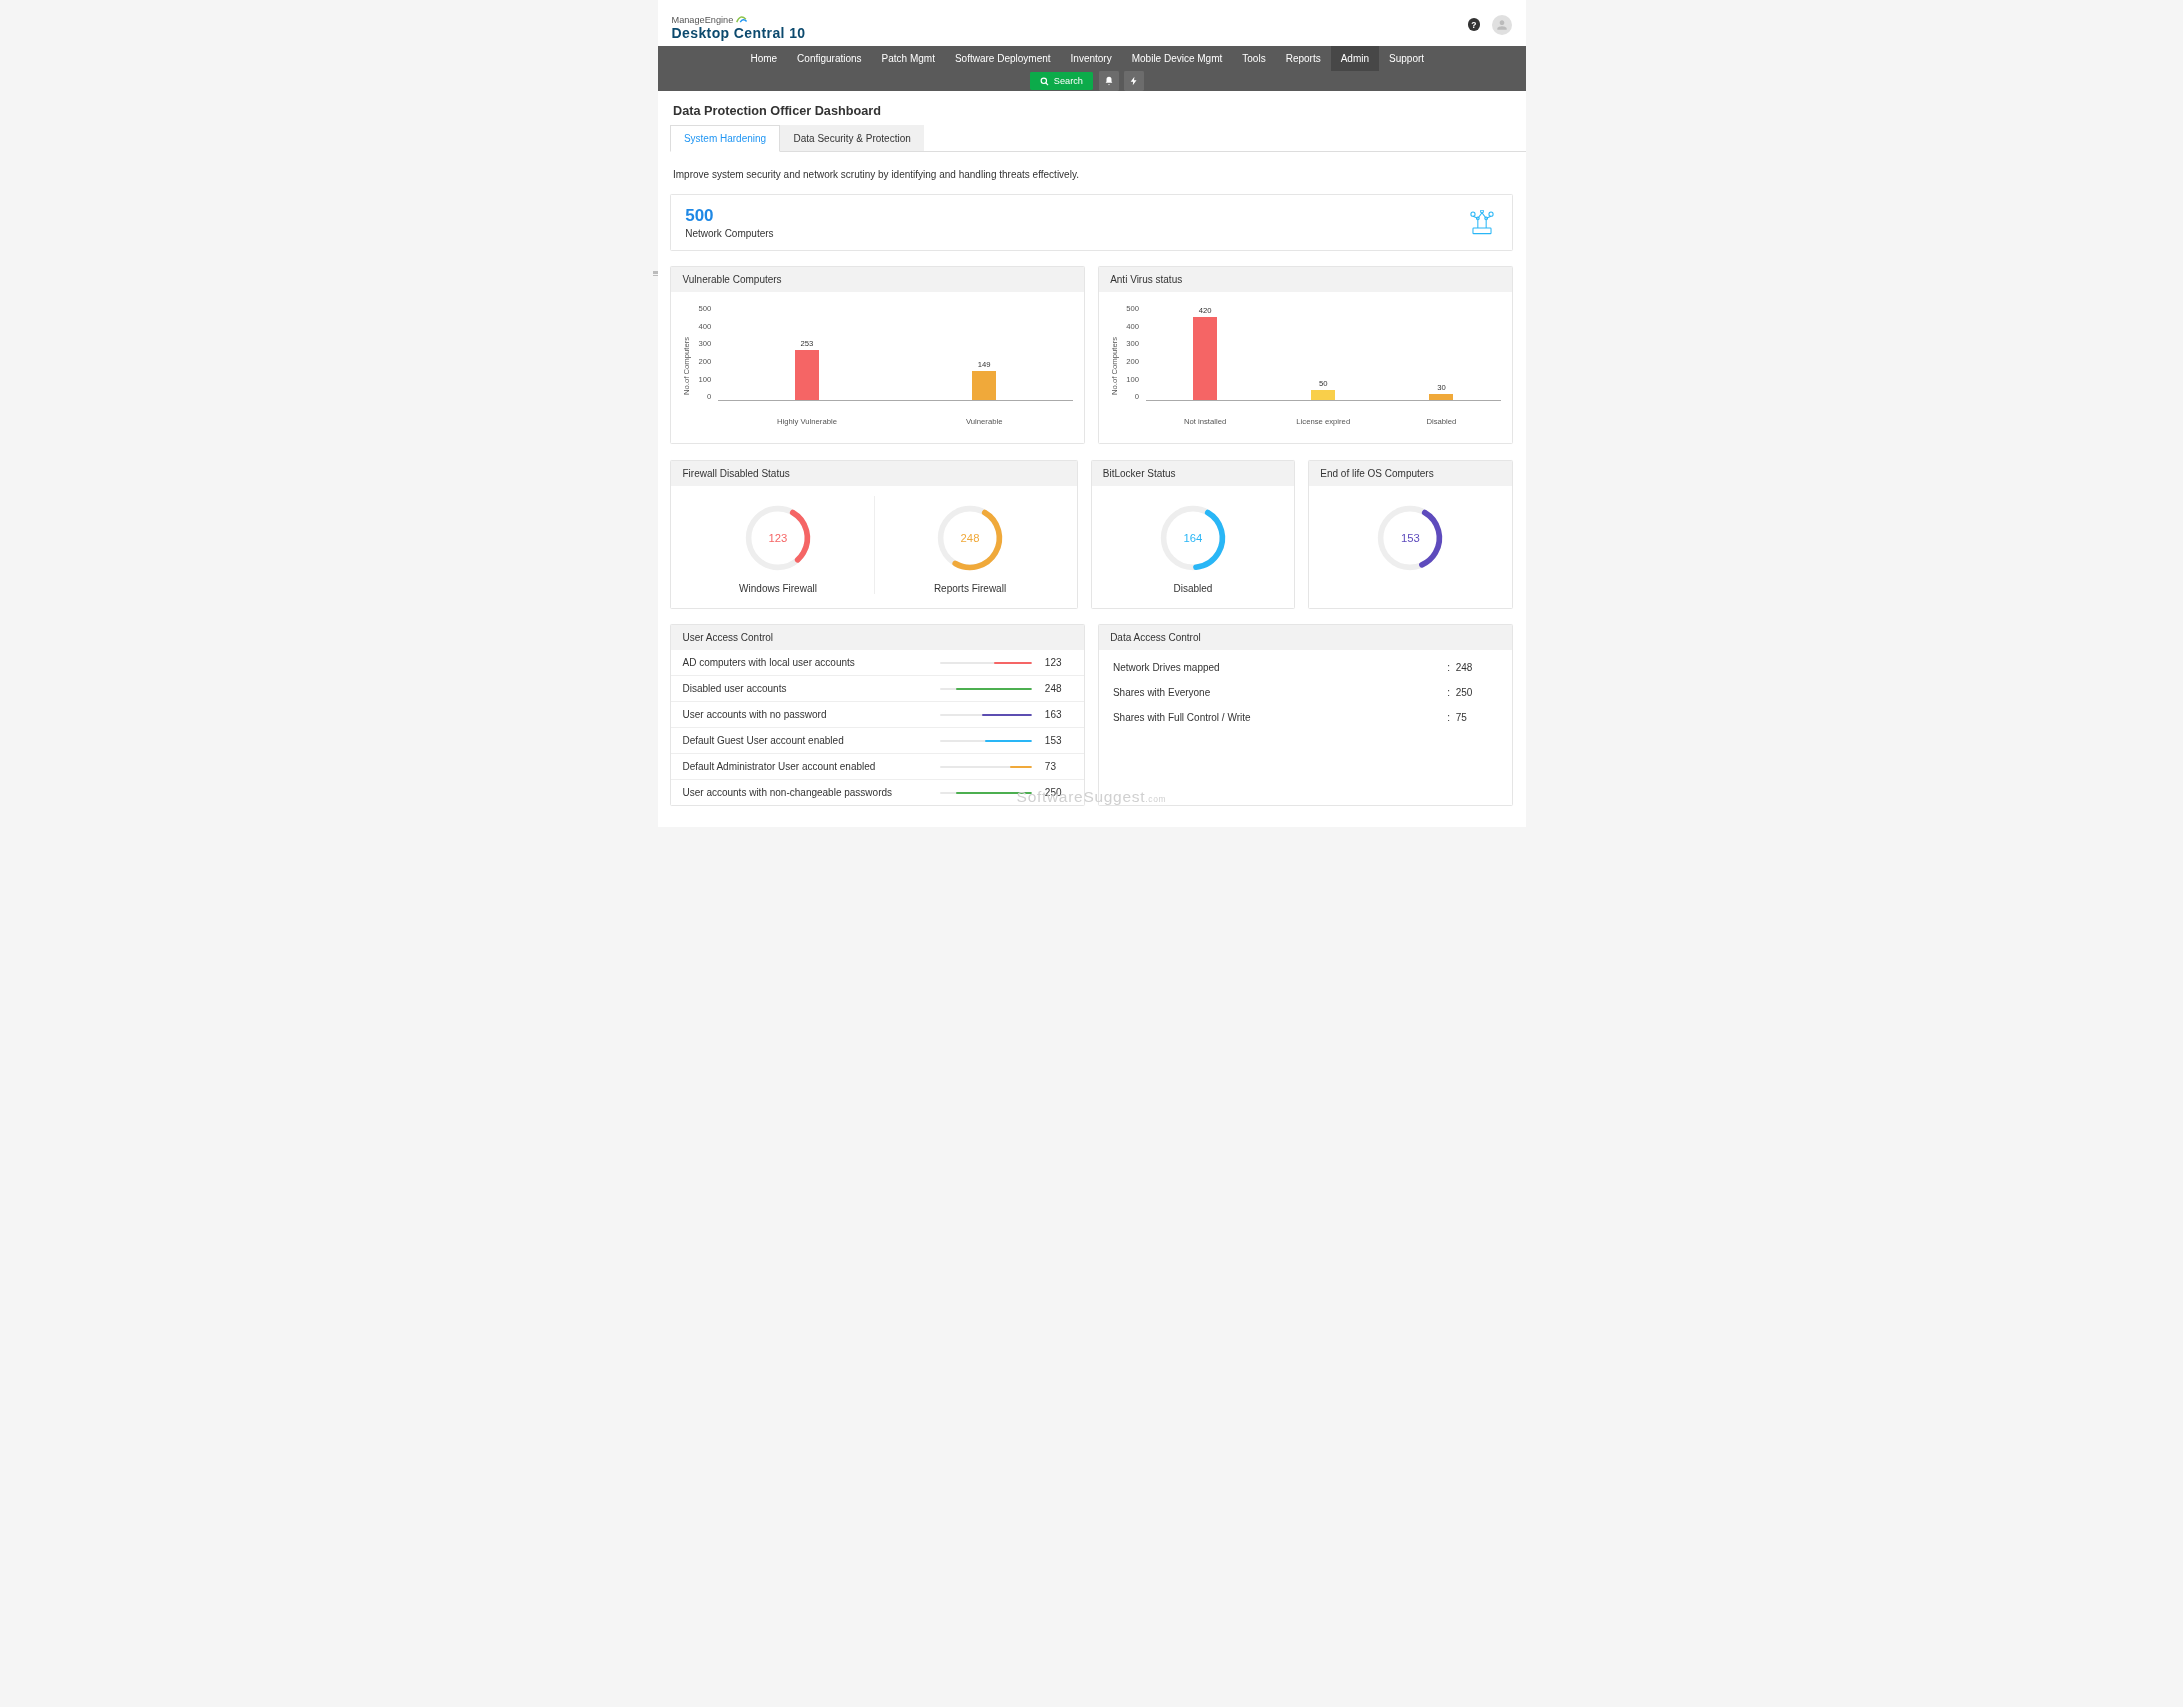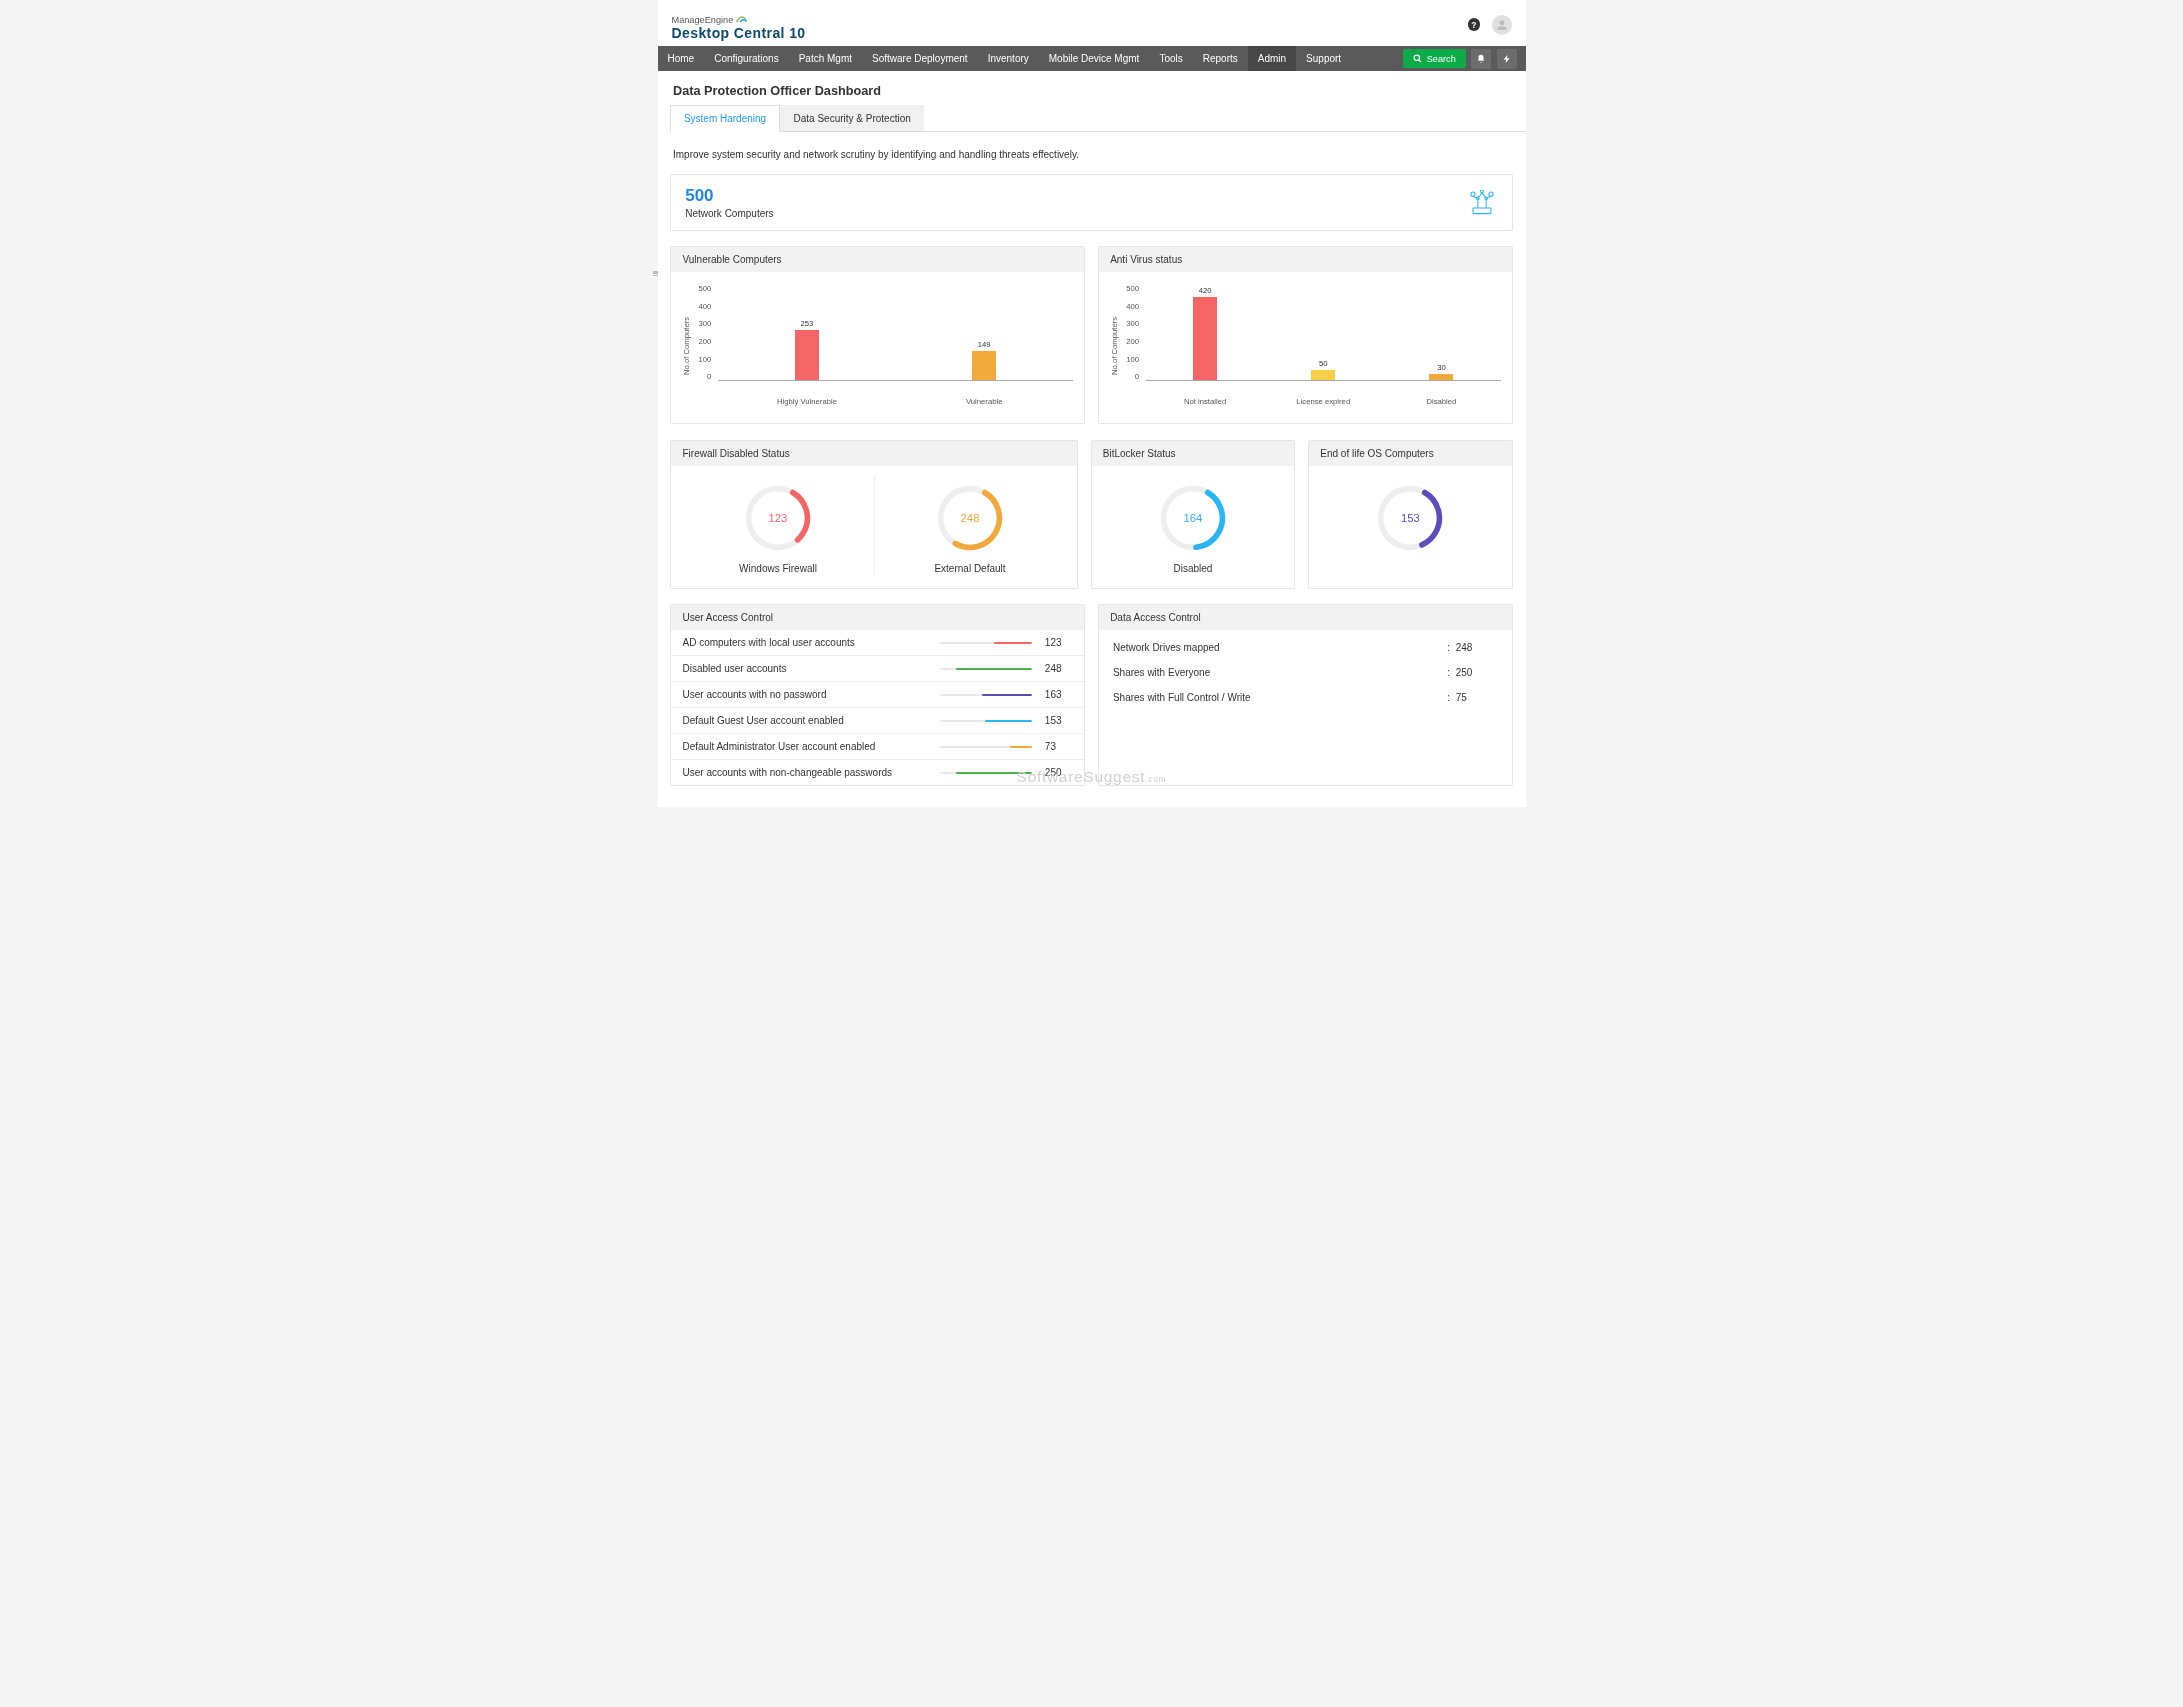--- a/index.html
+++ b/index.html
@@ -7,21 +7,21 @@
 .wrap { background:#fff; margin:0 auto; width:868px; position:relative; }
 .header { display:flex; align-items:center; justify-content:space-between; padding:8.5px 14px 5.6px; }
 .logo { display:flex; flex-direction:column;margin-top:6px; }
 .logo-top { font-size:9.2px; color:#555; display:flex; align-items:center; gap:2.8px;}
 .logo-top svg { display:inline-block; }
 .logo-bot { font-size:14px; letter-spacing:0.4px; color:#0c4a6e;font-weight:bold; }
 .header-right { display:flex; align-items:center; gap:11.3px; }
 .help-icon { width:12.7px; height:12.7px; border-radius:50%; background:#333; color:#fff; display:flex; align-items:center; justify-content:center; font-size:8.5px; font-weight:bold; }
 .avatar { width:20px; height:20px; border-radius:50%; background:#e0e0e0; display:flex; align-items:center; justify-content:center; }
 .avatar svg { fill:#bbb; }
-.nav { background:#5a5a5a; display:flex; align-items:center; justify-content:space-between; padding:0 8.5px 0 0; }
+.nav { background:#5a5a5a; display:flex; align-items:center; justify-content:space-between; padding:0 8.5px 0 0;flex-direction:column; }
 .nav-left { display:flex; }
 .nav-item { color:#fff; padding:7px 10px; font-size:10px; cursor:pointer; }
 .nav-item.active { background:#474747; }
 .nav-right { display:flex; align-items:center; gap:5.6px; }
 .search-btn { background:#0cab4a; color:#fff; padding:4.2px 10px; border-radius:1.4px; display:flex; align-items:center; gap:4.2px; cursor:pointer; font-size:9.2px; }
 .nav-icon-btn { background:#6c6c6c; width:20px; height:20px; display:flex; align-items:center; justify-content:center; cursor:pointer; border-radius:1.4px;}
 .page-title { padding:12.7px 15.5px 7px; font-size:12.7px; font-weight:600; color:#333; }
 .tabs { display:flex; border-bottom:0.7px solid #ddd; margin:0 0 0 12.7px; }
 .tab { padding:7px 12.7px; font-size:10px; cursor:pointer; border:0.7px solid transparent; border-bottom:none; background:#f0f0f0; }
 .tab.active { color:#2196f3; background:#fff; border-color:#ddd; border-bottom:0.7px solid #fff; margin-bottom:-0.7px; }
@@ -238,21 +238,21 @@
                     <circle cx="50" cy="50" r="42" fill="none" stroke="#eee" stroke-width="8"></circle>
                     <circle cx="50" cy="50" r="42" fill="none" stroke="#f56565" stroke-width="8" stroke-dasharray="79.1681348704628 263.89378290154264" transform="rotate(-60 50 50)" stroke-linecap="round"></circle>
                   </svg><div class="donut-val" style="color: rgb(245, 101, 101);">123</div></div>
                 <div class="donut-caption">Windows Firewall</div>
               </div>
               <div class="donut-wrap">
                 <div class="donut"><svg width="70" height="70" viewBox="0 0 100 100">
                     <circle cx="50" cy="50" r="42" fill="none" stroke="#eee" stroke-width="8"></circle>
                     <circle cx="50" cy="50" r="42" fill="none" stroke="#f0a93a" stroke-width="8" stroke-dasharray="131.94689145077132 263.89378290154264" transform="rotate(-60 50 50)" stroke-linecap="round"></circle>
                   </svg><div class="donut-val" style="color: rgb(240, 169, 58);">248</div></div>
-                <div class="donut-caption">External Default</div>
+                <div class="donut-caption">Reports Firewall</div>
               </div>
             </div>
           </div>
       </div>
       <div class="card">
         <div class="card-head">BitLocker Status</div>
         <div class="card-body">
             <div class="donut-row" id="donut-bl">
               <div class="donut-wrap">
                 <div class="donut"><svg width="70" height="70" viewBox="0 0 100 100">

